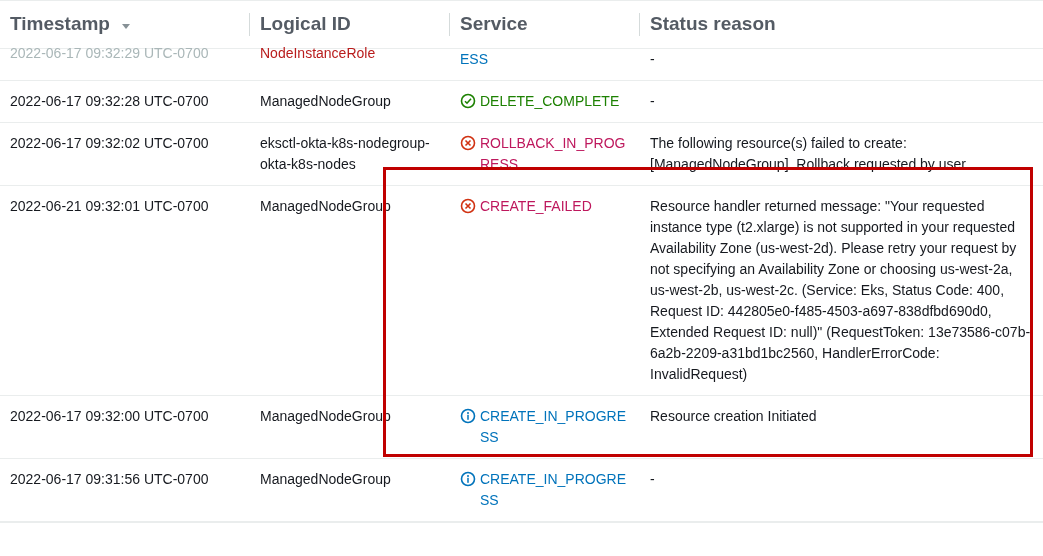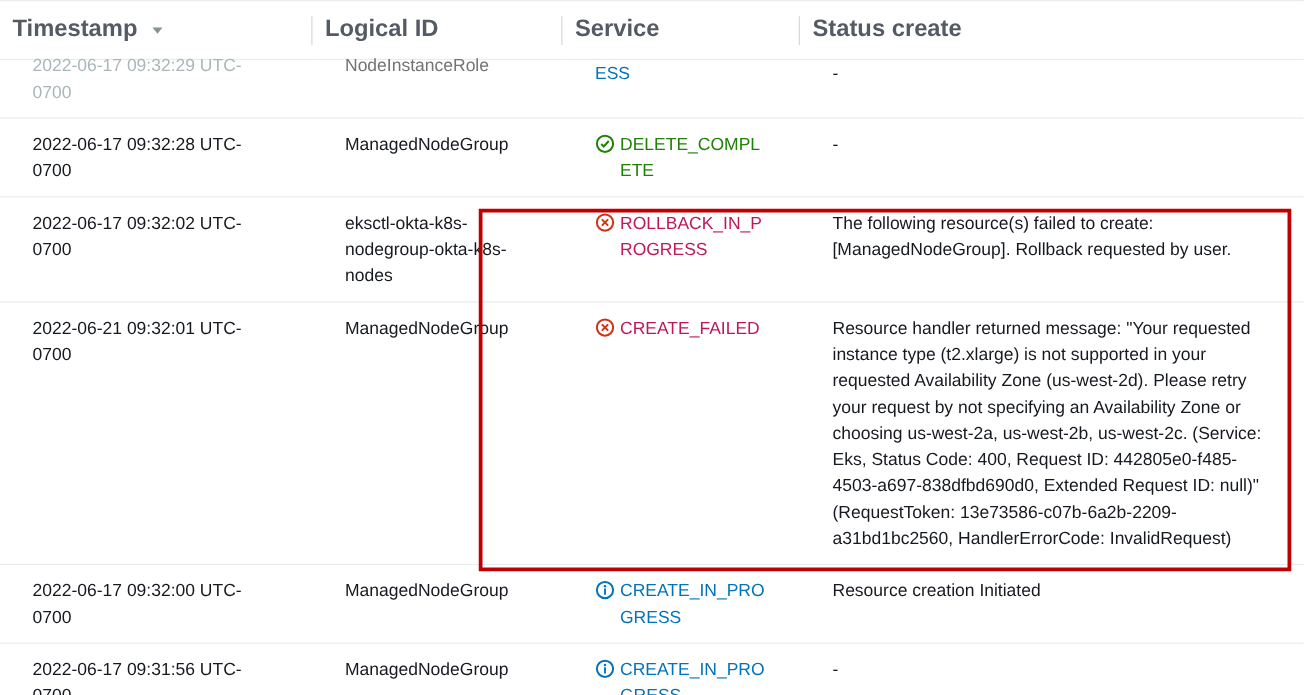--- a/index.html
+++ b/index.html
@@ -40,21 +40,21 @@
       display: inline-block;
       margin-left: 6px;
       color: #879196;
       vertical-align: middle;
     }
     .col-timestamp { width: 250px; }
     .col-logicalid { width: 200px; }
     .col-status { width: 190px; }
     .col-reason { width: auto; }
     tbody td {
-      padding: 10px 26px;
+      padding: 10px 10px;
       vertical-align: top;
       border-bottom: 1px solid #eaeded;
       line-height: 1.5;
       word-wrap: break-word;
       overflow-wrap: break-word;
       margin-top: 20px;
     }
     tbody tr.partial-top td {
       padding-top: 0;
     }
@@ -117,31 +117,31 @@
               </svg>
           </span>
         </th>
         <th>
           <span>Logical ID</span>
         </th>
         <th>
           <span>Service</span>
         </th>
         <th>
-          <span>Status create</span>
+          <span>Status reason</span>
         </th>
       </tr>
     </thead>
     <tbody id="table-body">
     <tr class="partial-top">
           <td>
             <span style="color: rgb(170, 183, 184); display: block; margin-top: -6px;">2022-06-17 09:32:29 UTC-0700</span>
           </td>
           <td>
-            <span style="color: #737373; display: block; margin-top: -6px;">NodeInstanceRole</span>
+            <span style="color: #b91c1c; display: block; margin-top: -6px;">NodeInstanceRole</span>
           </td>
           <td>
             <div class="status-cell status-blue">
               <span class="status-text">ESS</span>
             </div>
           </td>
           <td>-</td>
         </tr>
         <tr>
           <td>2022-06-17 09:32:28 UTC-0700</td>

